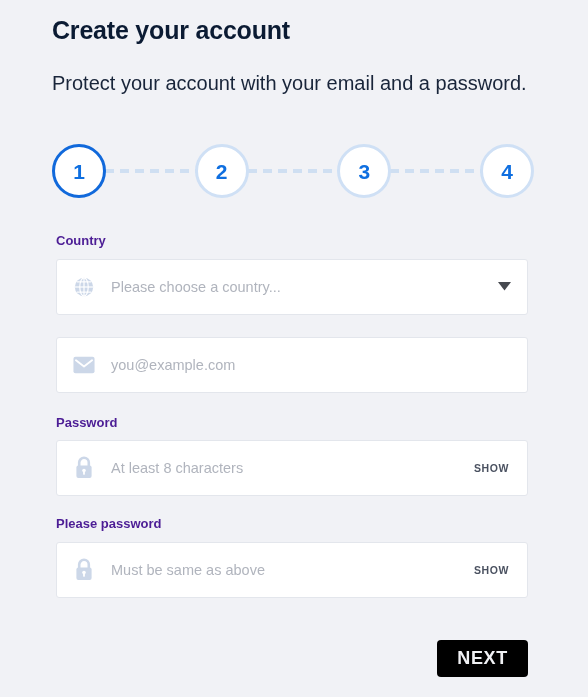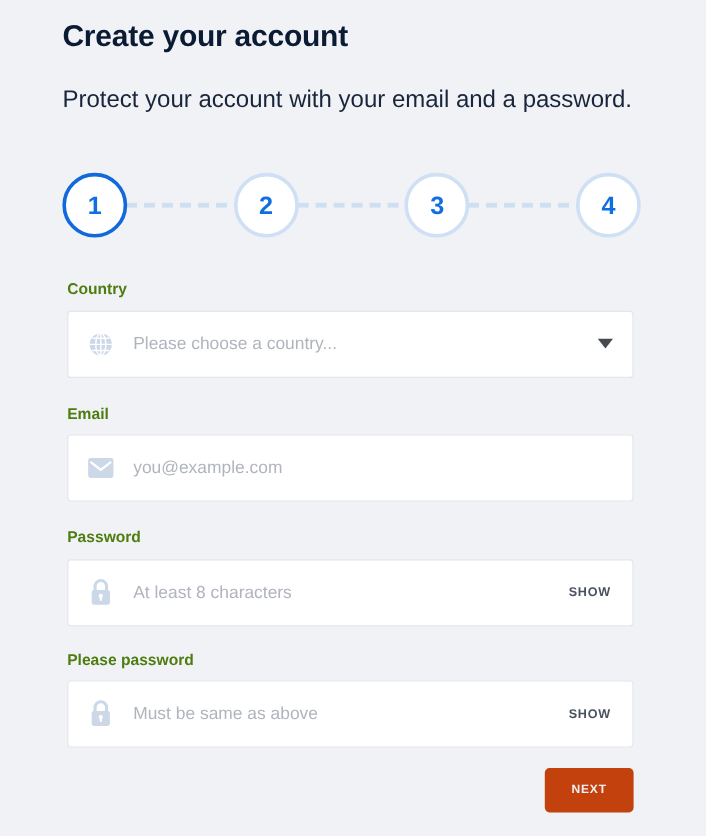--- a/index.html
+++ b/index.html
@@ -95,21 +95,21 @@
     position: absolute;
     left: 56px;
     top: 233px;
     width: 472px;
   }
   .field-group { margin-bottom: 0; }
   .field-label {
     display: block;
     font-size: 13px;
     font-weight: bold;
-    color: #4d7c0f;
+    color: #4c1d95;
     margin: 0 0 10px 0;
     line-height: 1.2;
   }
 
   .input-shell {
     position: relative;
     display: flex;
     align-items: center;
     height: 56px;
     background: #ffffff;
@@ -158,26 +158,26 @@
     left: 56px;
     top: 640px;
     width: 472px;
     display: flex;
     justify-content: flex-end;
   }
   .next-btn {
     min-width: 74px;
     height: 37px;
     padding: 0 20px;
-    background: #c2410c;
+    background: #000000;
     color: #f0f1f4;
     border: none;
     border-radius: 4px;
     font-family: "Liberation Sans", sans-serif;
-    font-size: 10px;
+    font-size: 18px;
     font-weight: bold;
     letter-spacing: 0.7px;
     cursor: default;
   }
 </style>
 </head>
 <body>
 
 <div class="page">
 
@@ -234,21 +234,20 @@
           <svg width="13" height="9" viewBox="0 0 13 9" aria-hidden="true">
             <polygon points="0,0 13,0 6.5,8.5" fill="#46494f"></polygon>
           </svg>
         </span>
       </div>
     </div>
 
     <div class="spacer-22"></div>
 
     <div class="field-group">
-      <label class="field-label">Email</label>
       <div class="input-shell">
         <span class="input-icon">
           <svg width="22" height="18" viewBox="0 0 24 19" aria-hidden="true">
             <rect x="0.5" y="0.5" width="23" height="18" rx="2.2" fill="#ccd7e8"></rect>
             <path d="M3.2 4.4 L12 11.2 L20.8 4.4" stroke="#ffffff" stroke-width="2" fill="none" stroke-linecap="round" stroke-linejoin="round"></path>
           </svg>
         </span>
         <span class="input-placeholder">you@example.com</span>
       </div>
     </div>

